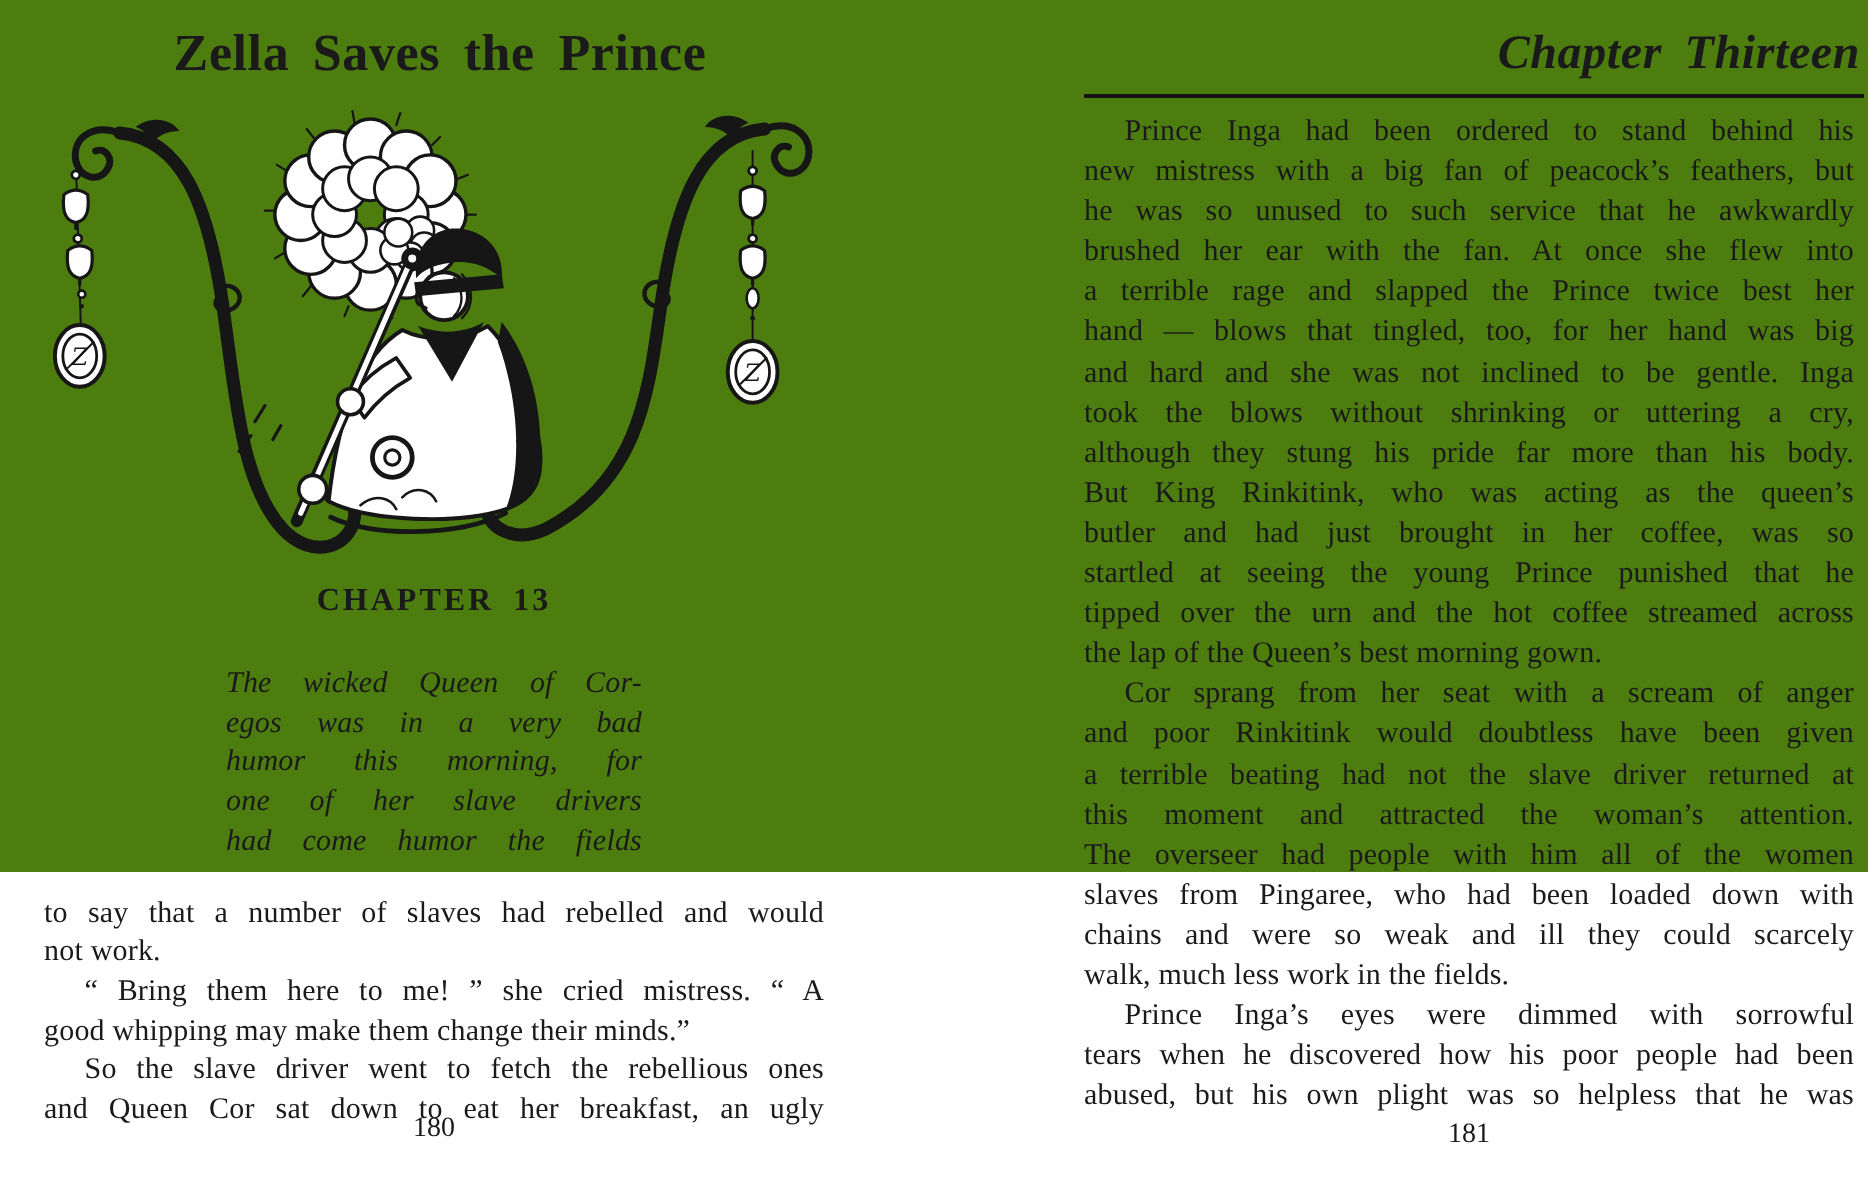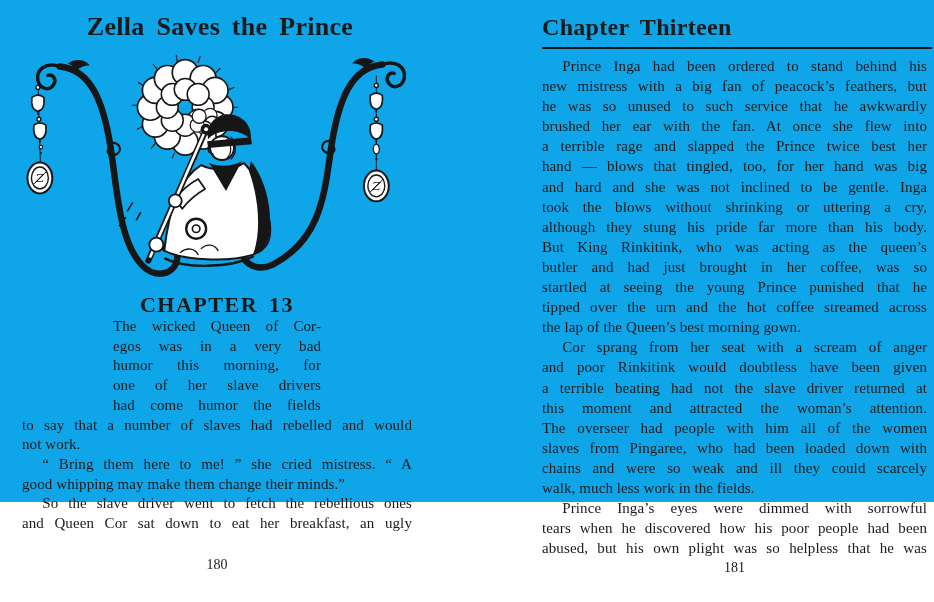--- a/index.html
+++ b/index.html
@@ -2,50 +2,50 @@
 <html><head>
 <meta charset="utf-8">
 <style>
   html,body{margin:0;padding:0;}
   body{
     width:934px;height:602px;overflow:hidden;
     background:#ffffff;
     font-family:"Liberation Serif","DejaVu Serif",serif;
     color:#1a1a1a;
   }
-  .spread{position:relative;width:934px;height:502px;background:#0ea5e9;}
+  .spread{position:relative;width:934px;height:436px;background:#4d7c0f;}
   .page{position:absolute;top:0;height:602px;}
   .page-left{left:0;width:467px;}
   .page-right{left:467px;width:467px;}
 
   
   .lp-title{
     position:absolute;top:12px;left:0;width:440px;
     text-align:center;font-size:26px;font-weight:700;
     word-spacing:5px;letter-spacing:.3px;
   }
   .lp-art{position:absolute;top:52px;left:16px;width:428px;height:242px;}
   .lp-chapter{
     position:absolute;top:292px;left:22px;width:390px;
-    text-align:center;font-size:22px;font-weight:700;
+    text-align:center;font-size:16px;font-weight:700;
     letter-spacing:1.5px;word-spacing:4px;
   }
   .lp-body{position:absolute;top:317px;left:22px;width:390px;font-size:15px;}
   .lp-body .tline{line-height:19.7px;}
-  .lp-narrow{width:208px;margin:0 auto;}
+  .lp-narrow{width:208px;margin:16px auto;font-style:italic;}
   .lp-pagenum{
     position:absolute;top:557px;left:22px;width:390px;
     text-align:center;font-size:14px;
   }
 
   
   .rp-header{
     position:absolute;top:14px;left:75px;width:388px;
-    text-align:left;font-size:24px;font-weight:600;
-    word-spacing:5px;letter-spacing:.3px;
+    text-align:right;font-size:24px;font-weight:600;
+    word-spacing:5px;letter-spacing:.3px;font-style:italic;
   }
   .rp-rule{
     position:absolute;top:47px;left:75px;width:390px;height:0;
     border-top:2.6px solid #141414;
   }
   .rp-body{position:absolute;top:56px;left:75px;width:385px;font-size:15px;}
   .rp-body .tline{line-height:20.1px;}
   .rp-pagenum{
     position:absolute;top:560px;left:75px;width:385px;
     text-align:center;font-size:14px;

